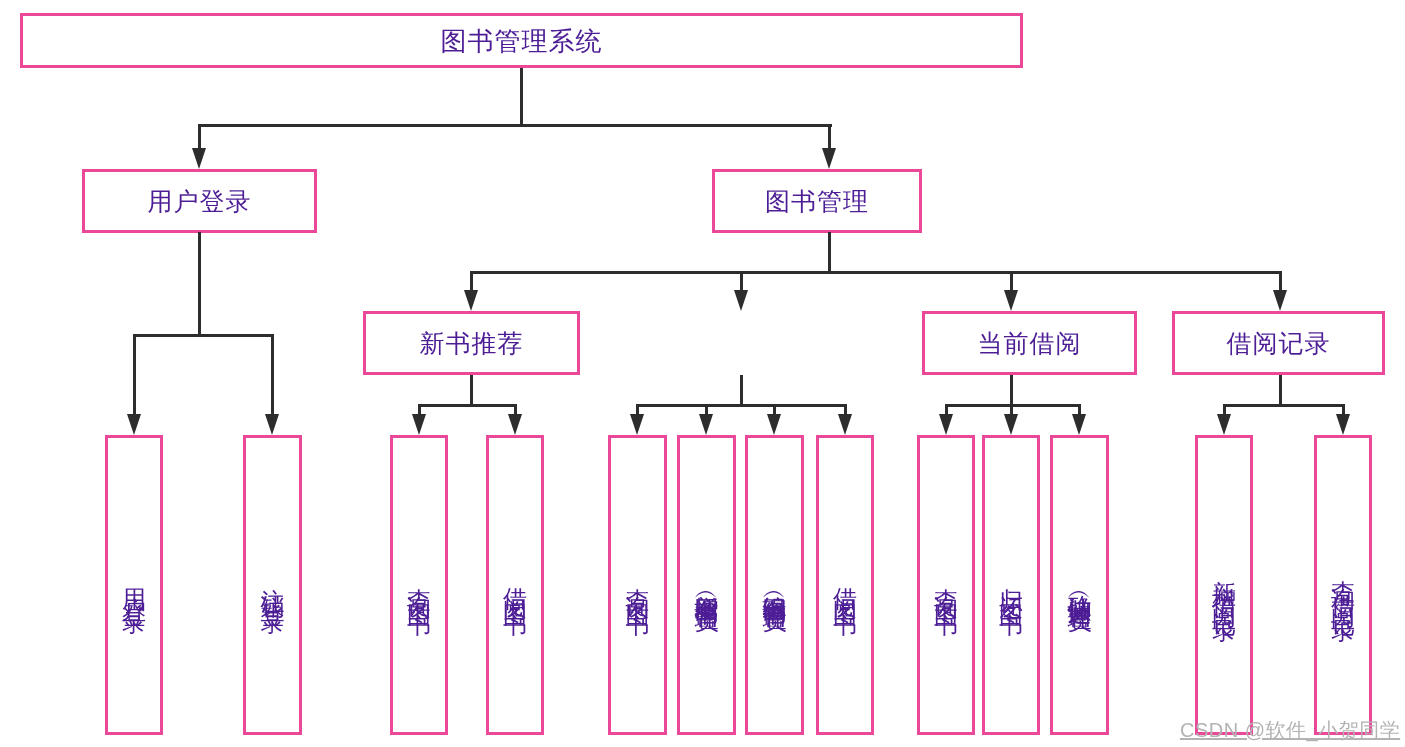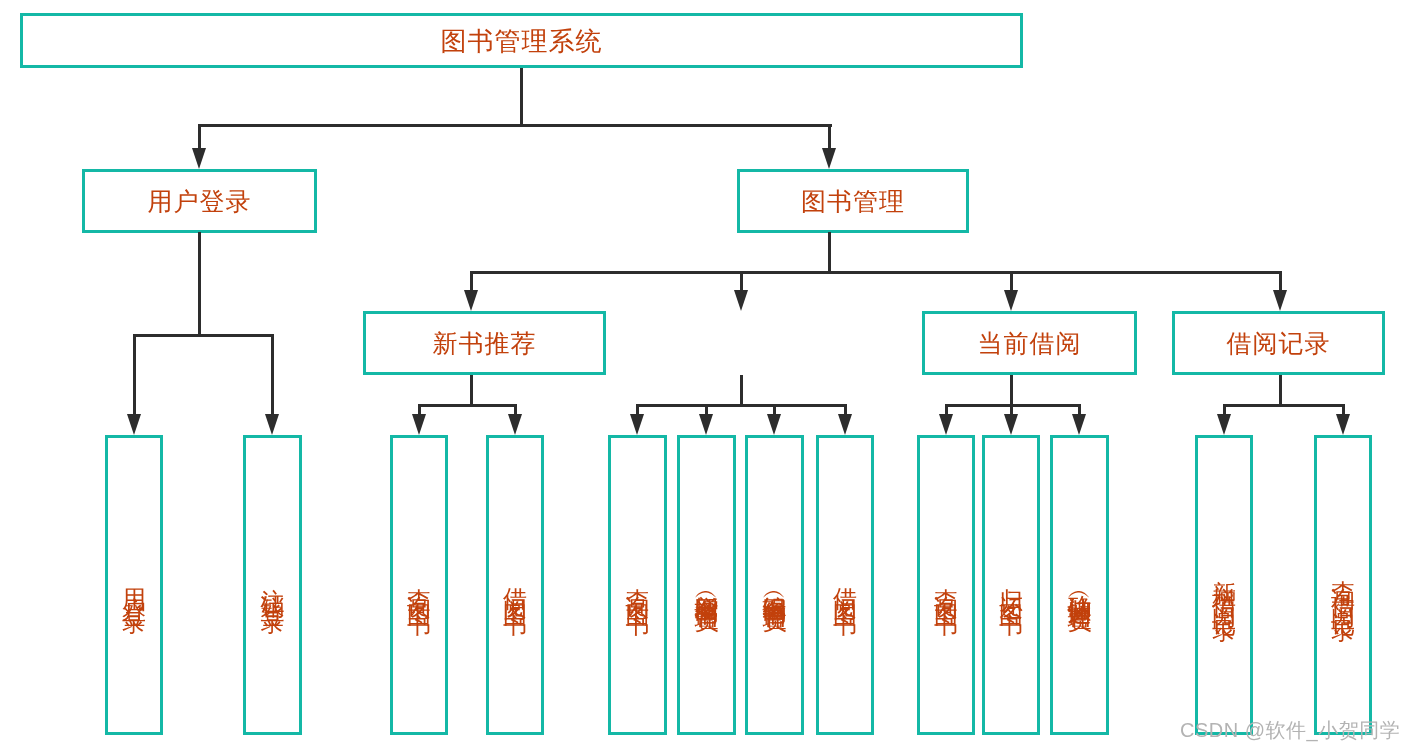--- a/index.html
+++ b/index.html
@@ -1,55 +1,55 @@
 <!DOCTYPE html>
 <html><head>
 <meta charset="utf-8">
 <style>
   html,body { margin:0; padding:0; background:#ffffff; }
   .canvas {
     position:relative; width:1405px; height:747px; background:#ffffff;
     font-family:"Liberation Sans", sans-serif; overflow:hidden;
   }
   .box {
-    position:absolute; background:#ffffff; border:3px solid #14b8a6;
+    position:absolute; background:#ffffff; border:3px solid #ec4899;
     box-sizing:border-box; display:flex; align-items:center; justify-content:center;
-    color:#c2410c; line-height:1;
+    color:#4c1d95; line-height:1;
   }
   .hnode { font-size:25px; letter-spacing:1px; white-space:nowrap; }
   .root-node { font-size:26px; }
   .vnode {
     writing-mode:vertical-rl; text-orientation:mixed;
     font-size:24px; letter-spacing:8px;
   }
   .vnode.tight { letter-spacing:2px; }
   .vline { position:absolute; width:3px; background:#2d2d2d; }
   .hline { position:absolute; height:3px; background:#2d2d2d; }
   .arrowhead {
     position:absolute; width:0; height:0;
     border-left:7px solid transparent; border-right:7px solid transparent;
     border-top:21px solid #2d2d2d;
   }
   .watermark {
     position:absolute; left:1180px; top:717px; font-size:20px;
-    color:#b3b3b3; letter-spacing:0.5px; white-space:nowrap; z-index:10;
+    color:#b3b3b3; letter-spacing:0.5px; white-space:nowrap; z-index:10;text-decoration:underline;
   }
 </style>
 </head>
 <body>
 
 <div class="canvas">
 
   <div class="box hnode root-node" style="left:20px; top:13px; width:1003px; height:55px;">图书管理系统</div>
 
   <div class="box hnode" style="left:82px; top:169px; width:235px; height:64px;">用户登录</div>
 
-  <div class="box hnode" style="left:712px; top:169px; width:232px; height:64px;margin-left:25px;">图书管理</div>
+  <div class="box hnode" style="left:712px; top:169px; width:210px; height:64px;">图书管理</div>
 
-  <div class="box hnode" style="left:363px; top:311px; width:243px; height:64px;">新书推荐</div>
+  <div class="box hnode" style="left:363px; top:311px; width:217px; height:64px;">新书推荐</div>
 
 
   <div class="box hnode" style="left:903px; top:311px; width:215px; height:64px;margin-left:19px;">当前借阅</div>
 
   <div class="box hnode" style="left:1172px; top:311px; width:213px; height:64px;">借阅记录</div>
 
   <div class="box vnode" style="left:105px; top:435px; width:58px; height:300px;">用户登录</div>
 
   <div class="box vnode" style="left:243px; top:435px; width:59px; height:300px;">注销登录</div>
 

